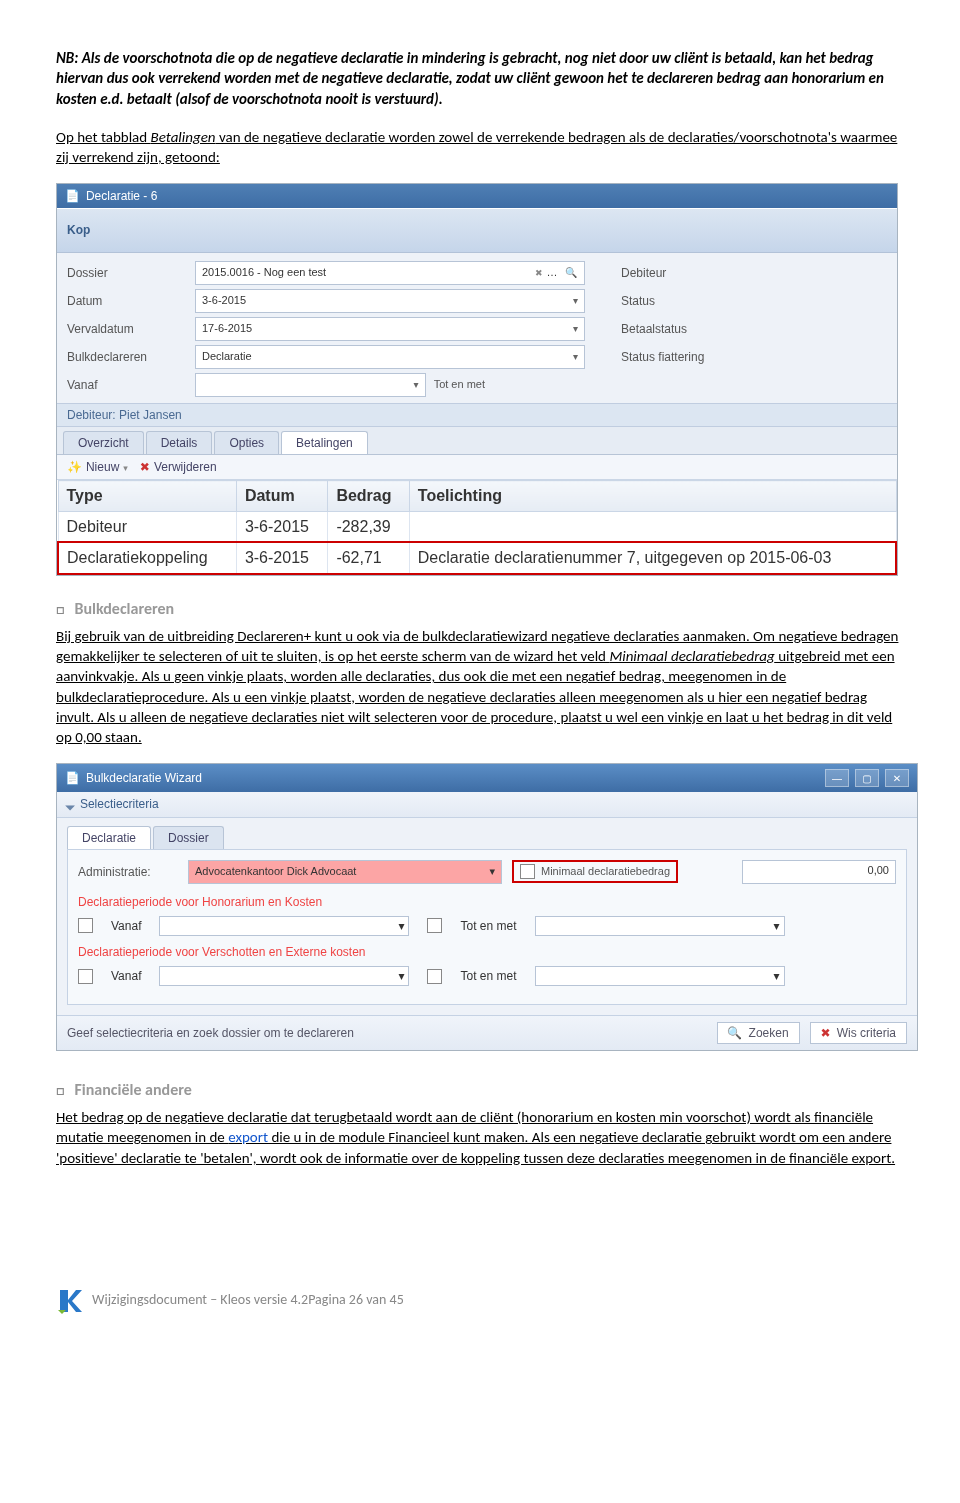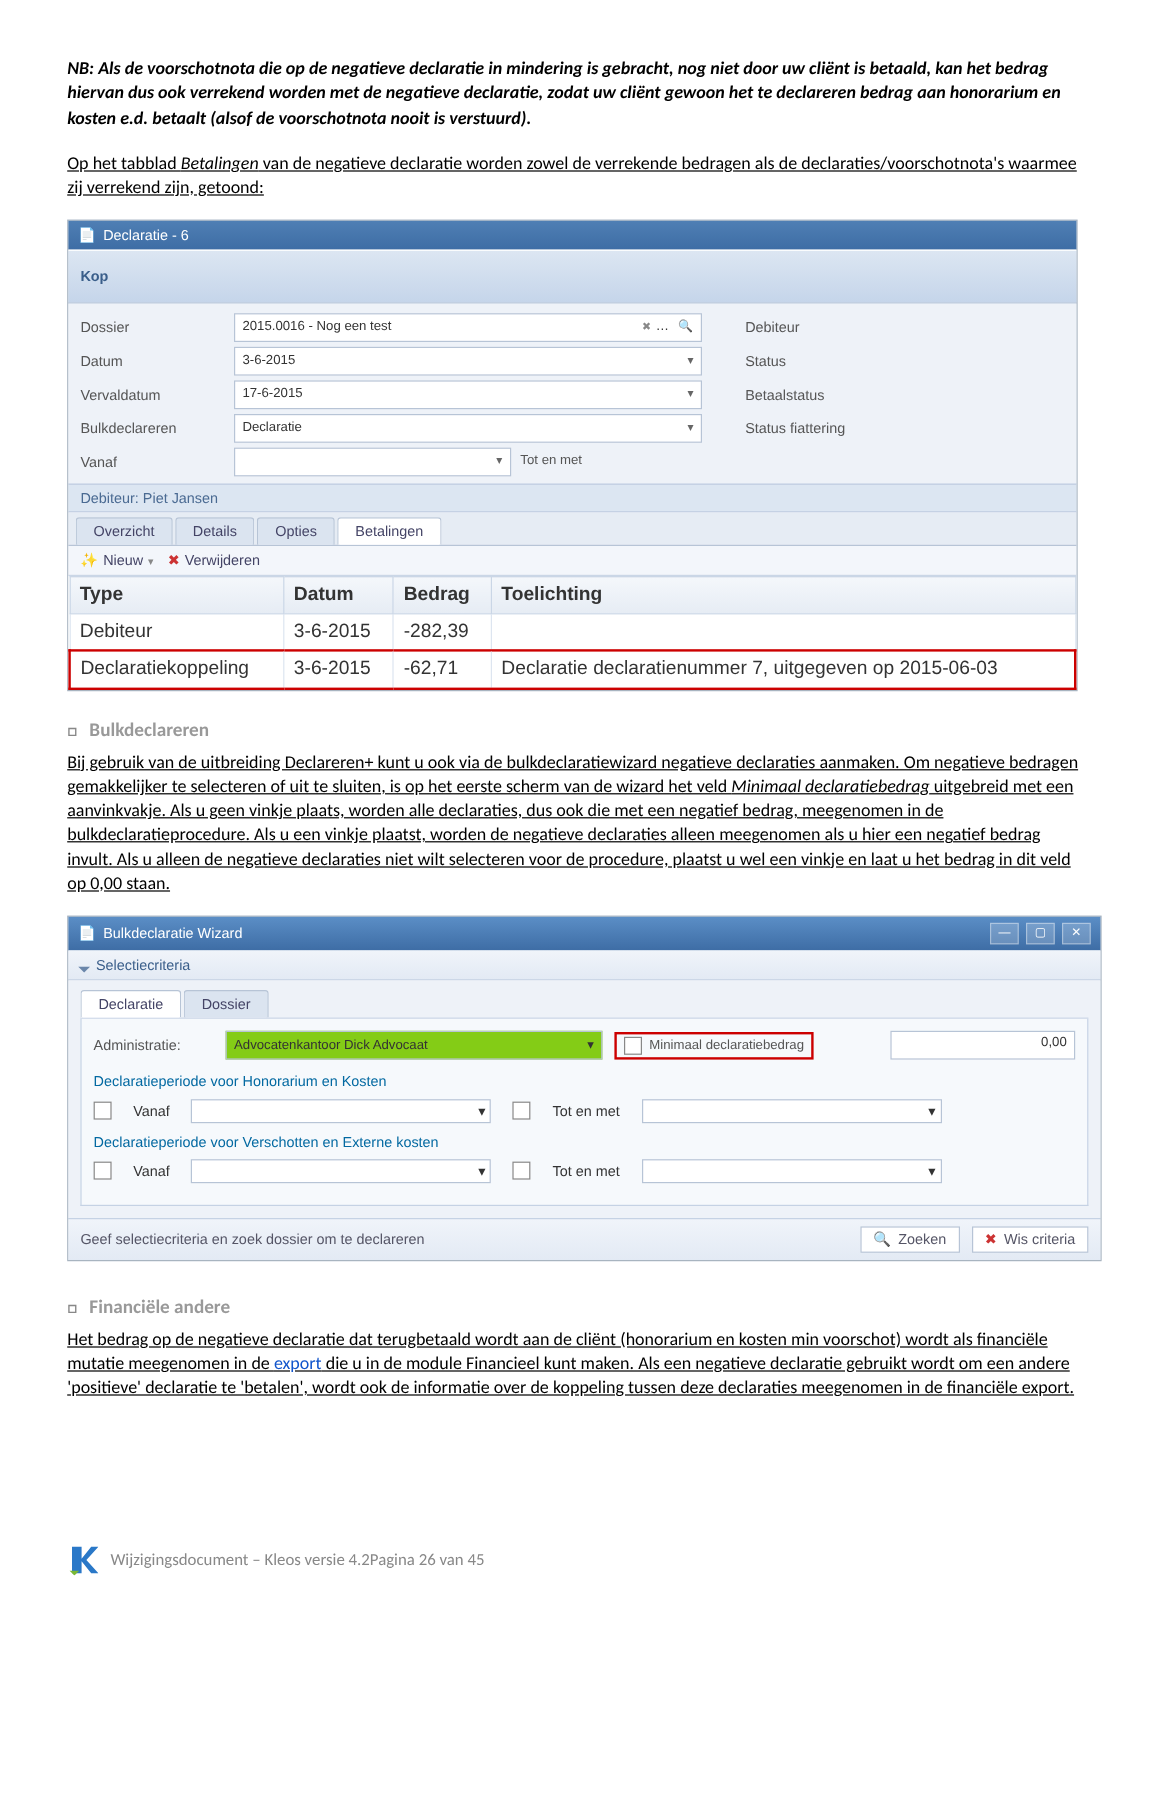--- a/index.html
+++ b/index.html
@@ -188,21 +188,21 @@
   .inner {
     border: 1px solid #c5d2e4;
     border-top: none;
     background: #f6f9fc;
     padding: 10px;
   }
   .row2 { display: flex; align-items: center; gap: 10px; margin-bottom: 10px; }
   .row2 .label2 { width: 100px; color: #555; }
   .select2 {
     flex: 0 0 300px;
-    background: #84cc16;
+    background: #fca5a5;
     border: 1px solid #b7c4d6;
     padding: 2px 6px;
     height: 18px;
     display: flex; align-items: center; justify-content: space-between;
     font-size: 11px;
   }
   .redbox {
     border: 2px solid #c00;
     padding: 2px 6px;
     display: flex; align-items: center; gap: 6px;
@@ -215,21 +215,21 @@
     border: 1px solid #b7c4d6;
     padding: 2px 6px;
     height: 18px;
     text-align: right;
     font-size: 11px;
   }
   .cbx {
     width: 13px; height: 13px; border: 1px solid #888; background: #fff;
     display: inline-flex;
   }
-  .subhead { color: #0369a1; font-size: 12px; margin: 6px 0 6px 0; }
+  .subhead { color: #ef4444; font-size: 12px; margin: 6px 0 6px 0; }
   .period-row {
     display: flex; align-items: center; gap: 18px; margin-bottom: 8px;
   }
   .period-row .date {
     background: #fff; border: 1px solid #b7c4d6; height: 18px; width: 240px;
     display: flex; align-items: center; justify-content: flex-end; padding: 0 4px;
   }
   .bottom-bar2 {
     display: flex; justify-content: space-between; align-items: center;
     background: linear-gradient(#f0f4fa, #e3eaf4);

